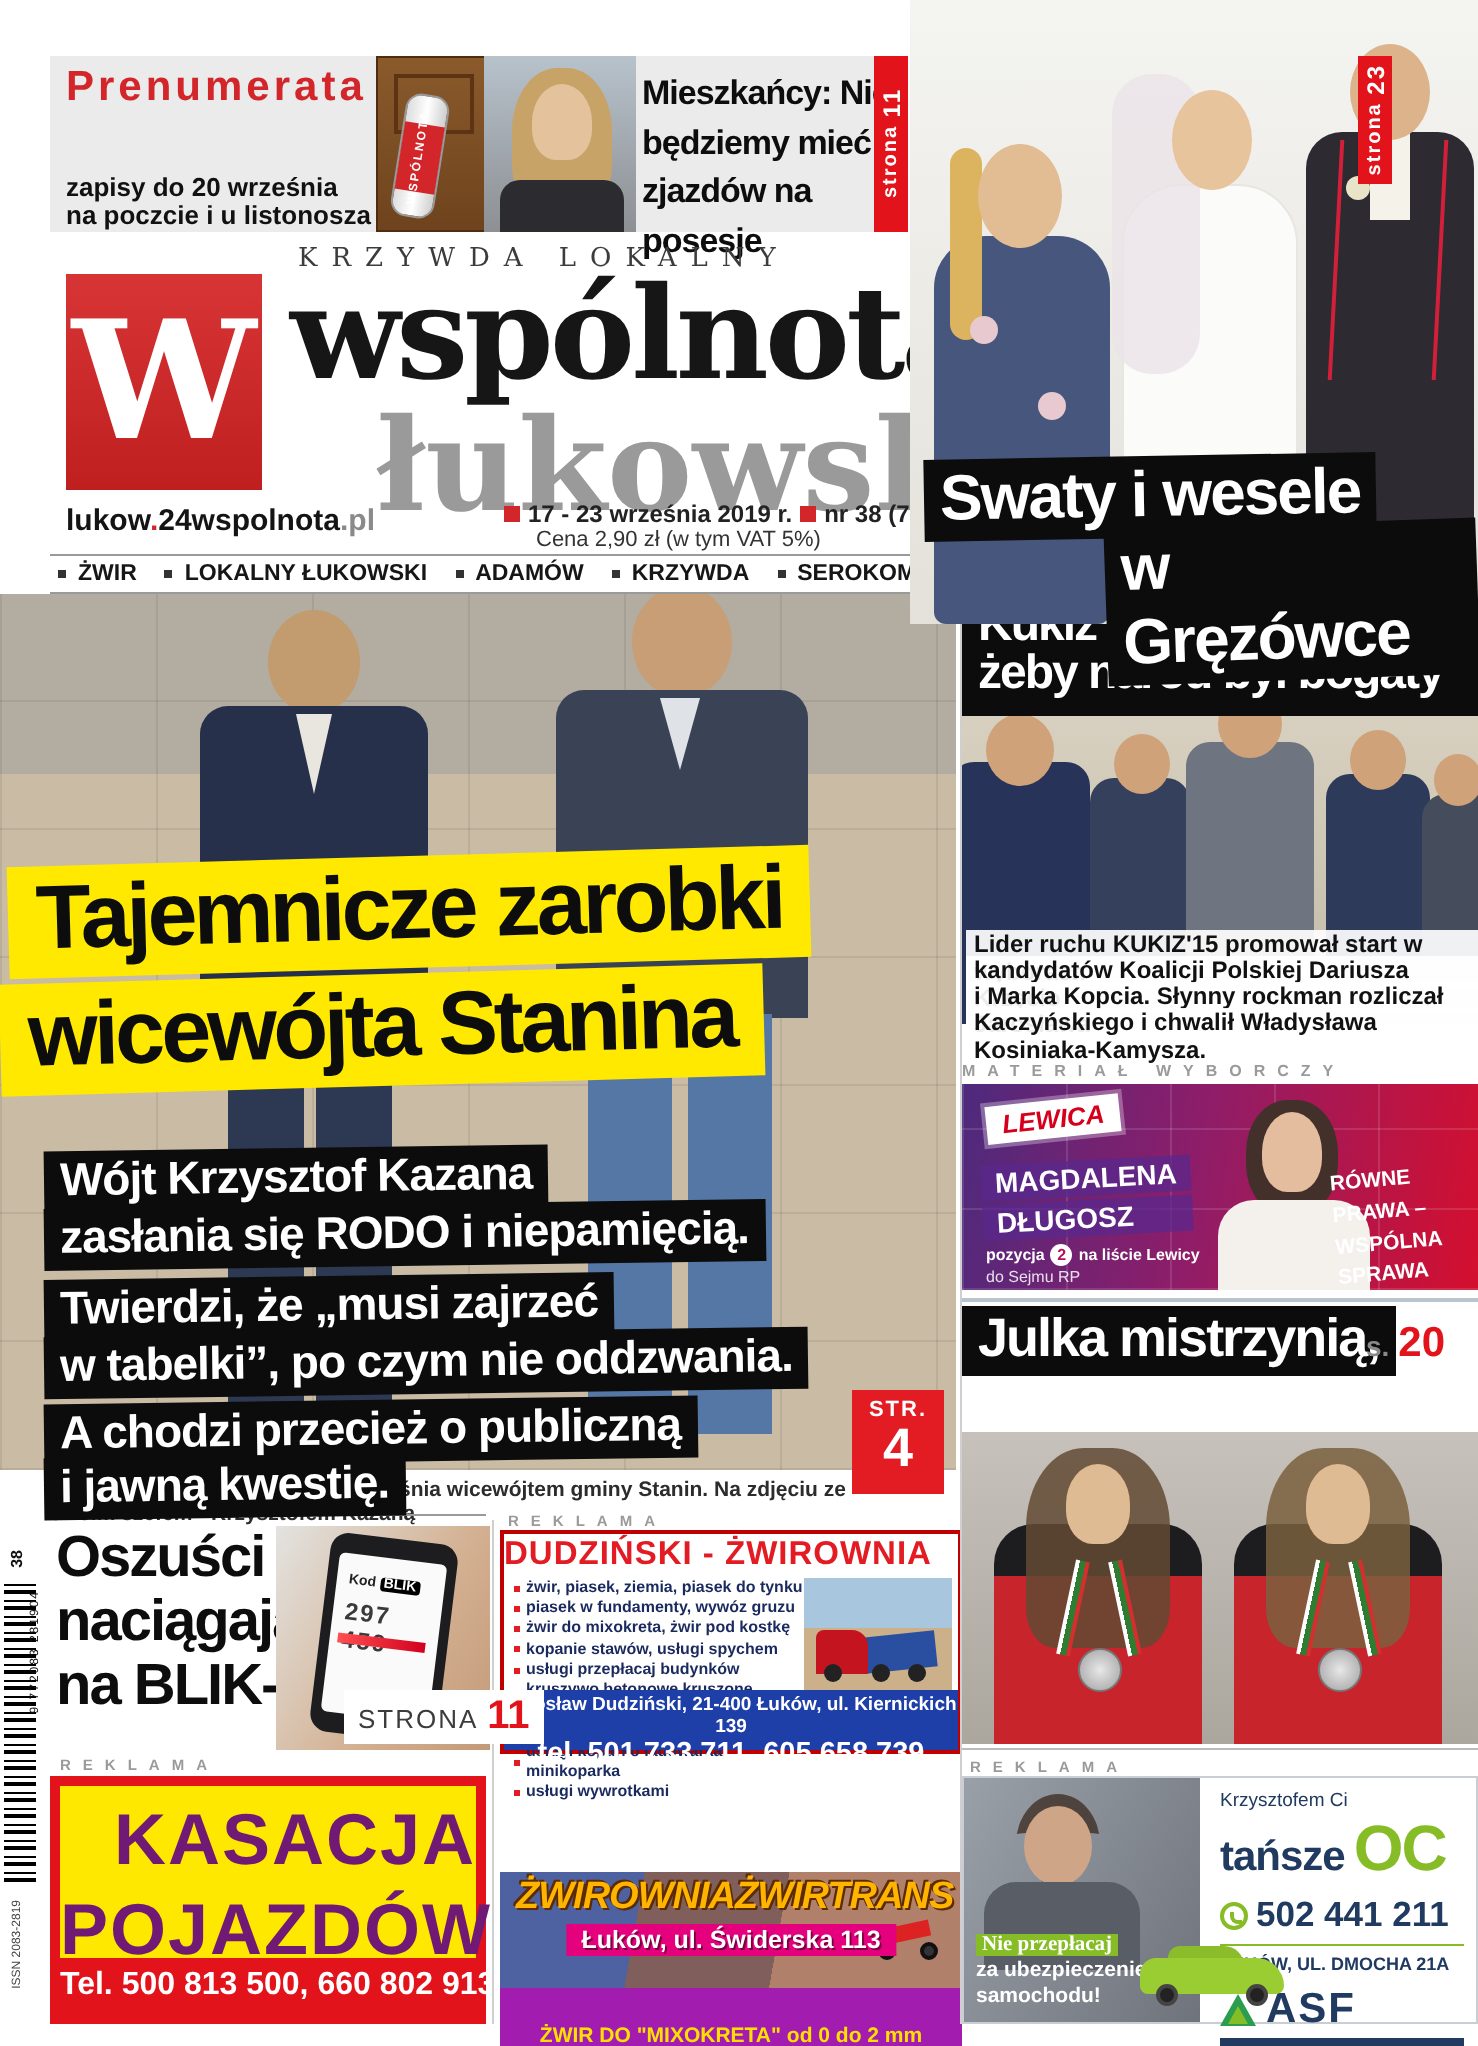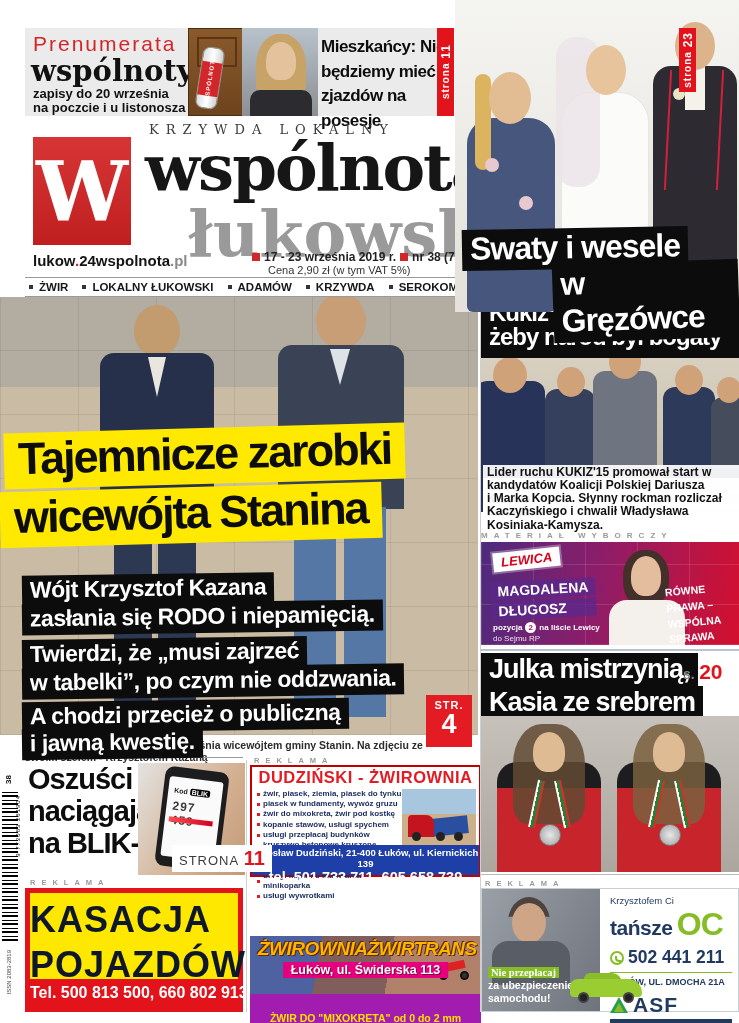--- a/index.html
+++ b/index.html
@@ -2,21 +2,21 @@
 <html><head>
 <meta charset="utf-8">
 <style>
   * { margin:0; padding:0; box-sizing:border-box; }
   body { background:#888; font-family:"Liberation Sans", sans-serif; }
   .page { position:relative; width:739px; height:1023px; background:#fff; margin:0 auto; overflow:hidden; }
   .abs { position:absolute; }
 
   
   .promo { left:25px; top:28px; width:412px; height:88px; background:#ebebeb; }
-  .pren-l1 { left:8px; top:4px; color:#d2262b; font-weight:normal; font-size:21px; letter-spacing:2px; }
+  .pren-l1 { left:8px; top:4px; color:#d2262b; font-weight:bold; font-size:21px; letter-spacing:2px; }
   .pren-l2 { left:6px; top:26px; font-family:"DejaVu Serif",serif; font-weight:bold; font-size:29px; color:#111; }
   .pren-l3 { left:8px; top:58px; font-weight:bold; font-size:13px; color:#111; }
   .pren-l4 { left:8px; top:72px; font-weight:bold; font-size:13px; color:#111; }
   .door { left:163px; top:0; width:56px; height:88px; background:linear-gradient(#8a5a2b,#6e431d); border:1px solid #4c2d10; }
   .door-panel { position:absolute; left:8px; top:8px; width:40px; height:30px; border:2px solid #5c3414; }
   .roll { position:absolute; left:10px; top:18px; width:22px; height:62px; background:linear-gradient(90deg,#ddd,#fff,#cfcfcf); border:1px solid #999; border-radius:8px; transform:rotate(9deg); }
   .roll-band { position:absolute; left:0; top:14px; width:100%; height:34px; background:#d2262b; display:flex; align-items:center; justify-content:center; }
   .roll-band span { writing-mode:vertical-rl; transform:rotate(180deg); color:#fff; font-size:6px; font-weight:bold; letter-spacing:1px; }
   .promo-photo { left:217px; top:0; width:76px; height:88px; background:linear-gradient(#b7c2cb,#8d8f93); overflow:hidden; }
   .p-hair { position:absolute; left:14px; top:6px; width:50px; height:70px; background:#c7a368; border-radius:45% 45% 30% 30%; }
@@ -146,26 +146,26 @@
   .bc-issue { position:absolute; top:0; left:2px; writing-mode:vertical-rl; transform:rotate(180deg); font-size:8px; font-weight:bold; color:#111; }
   .bc-bars { position:absolute; top:16px; left:0; width:16px; height:150px; background:repeating-linear-gradient(0deg,#000 0 2px,#fff 2px 4px, #000 4px 5px, #fff 5px 8px); }
   .bc-num { position:absolute; top:20px; left:13px; writing-mode:vertical-rl; transform:rotate(180deg); font-size:6px; color:#111; letter-spacing:1px; }
   .bc-issn { position:absolute; top:175px; left:4px; writing-mode:vertical-rl; transform:rotate(180deg); font-size:6px; color:#444; }
 
   
   .reklama { font-size:7.5px; letter-spacing:6px; color:#9a9a9a; font-weight:bold; }
 
   
   .kasacja { left:25px; top:888px; width:218px; height:124px; background:#ffe800; border:5px solid #e3131b; }
-  .kasacja .l { text-align:left; font-weight:900; font-size:36px; letter-spacing:1px; color:#0f172a; line-height:1.25; }
+  .kasacja .l { text-align:right; font-weight:900; font-size:36px; letter-spacing:1px; color:#701a75; line-height:1.25; }
   .kasacja .bar { position:absolute; left:0; bottom:0; width:100%; height:28px; background:#e3131b; color:#fff; font-weight:900; font-size:16px; text-align:center; line-height:28px; white-space:nowrap; }
 
   
   .dud { left:250px; top:765px; width:231px; height:112px; background:#fff; border:2px solid #c00000; }
-  .dud-title { text-align:center; color:#e31b23; font-weight:900; font-size:16.5px; letter-spacing:0.5px; margin-top:1px; }
+  .dud-title { color:#e31b23; font-weight:900; font-size:16.5px; letter-spacing:0.5px; margin-top:1px; }
   .dud-bullets { position:absolute; left:5px; top:22px; width:150px; }
   .dud-bullets div { font-size:8px; font-weight:bold; color:#1a2a5e; line-height:1.28; display:flex; gap:3px; align-items:center; }
   .dud-bullets div::before { content:""; width:3px; height:3px; background:#e31b23; flex:0 0 3px; }
   .dud-truck { position:absolute; right:3px; top:22px; width:74px; height:56px; background:linear-gradient(#a8c6de 0 45%, #cbb089 45% 100%); overflow:hidden; }
   .truck-cab { position:absolute; left:6px; bottom:8px; width:26px; height:22px; background:#c41420; border-radius:4px 8px 0 0; }
   .truck-bed { position:absolute; left:30px; bottom:10px; width:36px; height:18px; background:#2a4fa0; transform:rotate(-6deg); }
   .truck-wheel { position:absolute; bottom:4px; width:9px; height:9px; background:#222; border-radius:50%; }
   .dud-bar { position:absolute; left:0; bottom:0; width:100%; height:30px; background:#1e3ea8; color:#fff; text-align:center; }
   .dud-bar .a { font-size:9.5px; font-weight:bold; margin-top:2px; }
   .dud-bar .p { font-size:14.5px; font-weight:900; }
@@ -217,21 +217,20 @@
   .vline1 { left:480px; top:297px; width:1px; height:715px; background:#cfcfcf; }
   .vline2 { left:246px; top:760px; width:1px; height:252px; background:#cfcfcf; }
 </style>
 </head>
 <body>
 
 <div class="page">
 
   <div class="abs promo">
     <div class="abs pren-l1">Prenumerata</div>
-    <div class="abs pren-l2">wspólnoty</div>
     <div class="abs pren-l3">zapisy do 20 września</div>
     <div class="abs pren-l4">na poczcie i u listonosza</div>
     <div class="abs door">
       <div class="door-panel"></div>
       <div class="roll">
         <div class="roll-band">
             <span>WSPÓLNOTA</span>
           </div>
       </div>
     </div>
@@ -370,21 +369,20 @@
       <span>pozycja</span>
         <span class="circ">2</span>
         <span>na liście Lewicy</span>
     </div>
     <div class="lew-sejm">do Sejmu RP</div>
   </div>
   <div class="abs rdivider"></div>
 
   <div class="abs julka1"><span class="chip">Julka mistrzynią,</span></div>
   <div class="abs s20"><span class="s">s.</span> <span class="n">20</span></div>
-  <div class="abs julka2"><span class="chip">Kasia ze srebrem</span></div>
   <div class="abs girls">
     <div class="girl" style="left:16px;">
       <div class="hair"></div>
         <div class="face"></div>
       <div class="ribbon-l"></div>
         <div class="ribbon-r"></div>
         <div class="medal"></div>
     </div>
     <div class="girl" style="left:136px;">
       <div class="hair" style="background:rgba(122,96,62,0.85);"></div>

